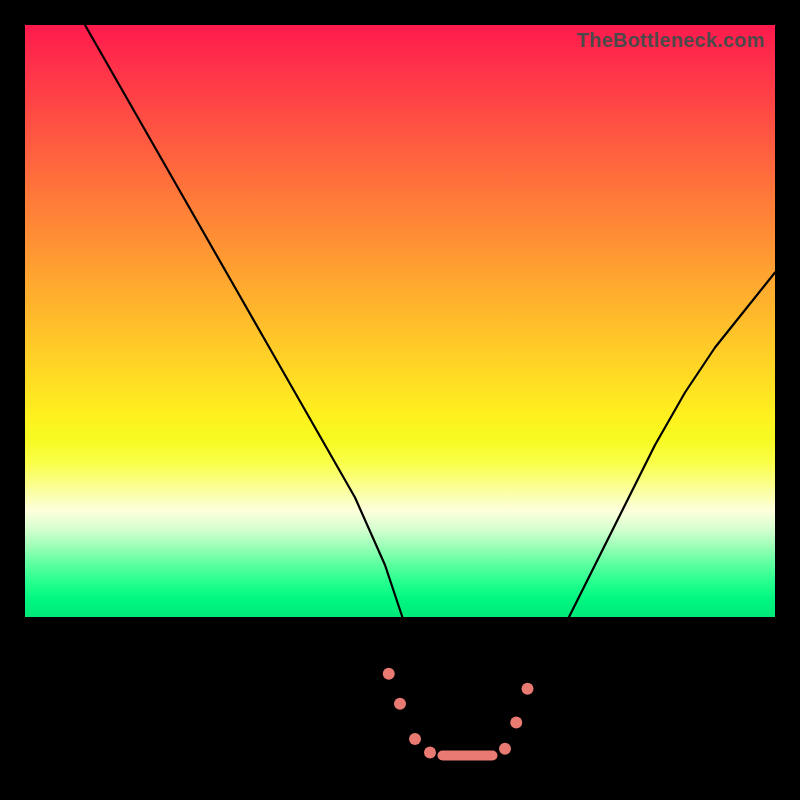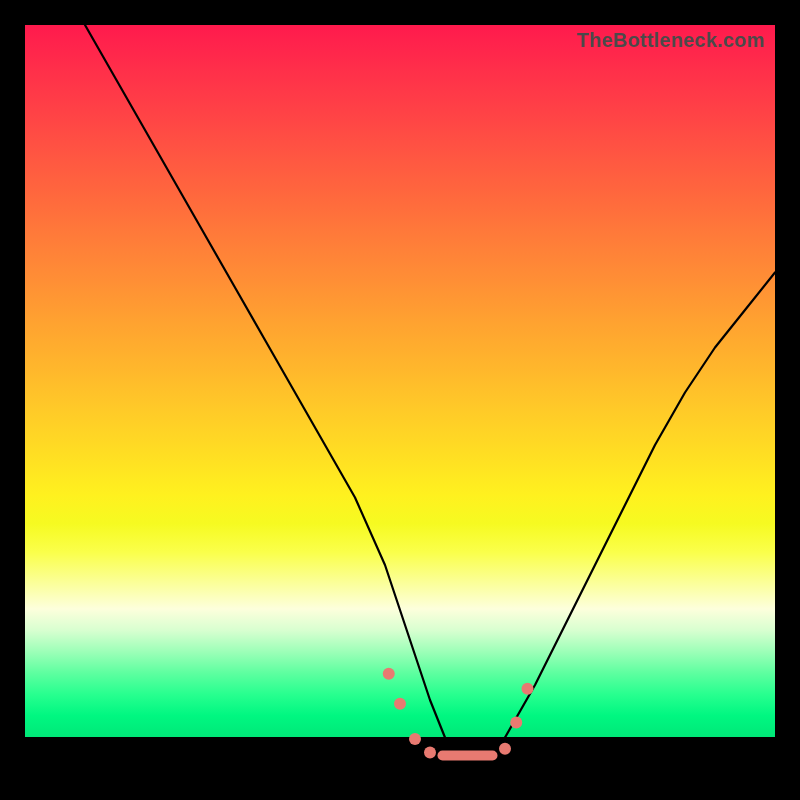--- a/index.html
+++ b/index.html
@@ -9,21 +9,21 @@
     height: 800px;
     background: #000;
     overflow: hidden;
     font-family: Arial, Helvetica, sans-serif;
   }
   .frame {
     position: absolute;
     left: 25px;
     top: 25px;
     width: 750px;
-    height: 712px;
+    height: 592px;
     background: linear-gradient(
       to bottom,
       #ff1a4d 0%,
       #ff2e4a 6%,
       #ff4146 12%,
       #ff5542 18%,
       #ff683d 24%,
       #ff7c39 30%,
       #ff8f35 36%,
       #ffa330 42%,

